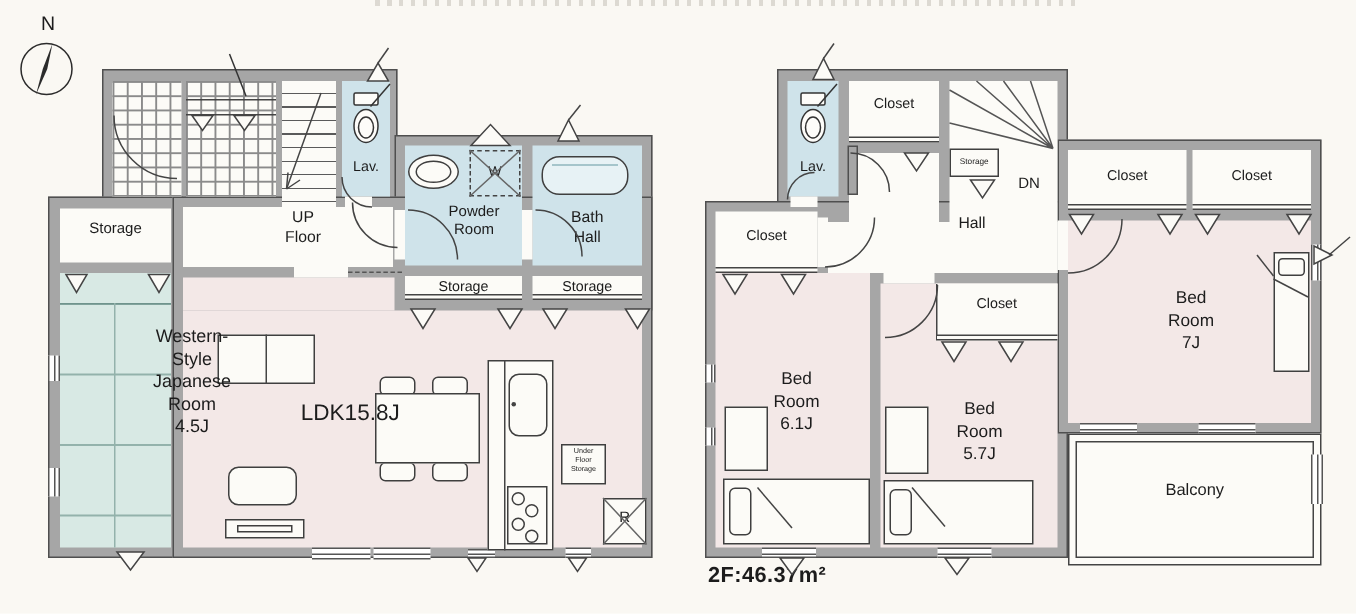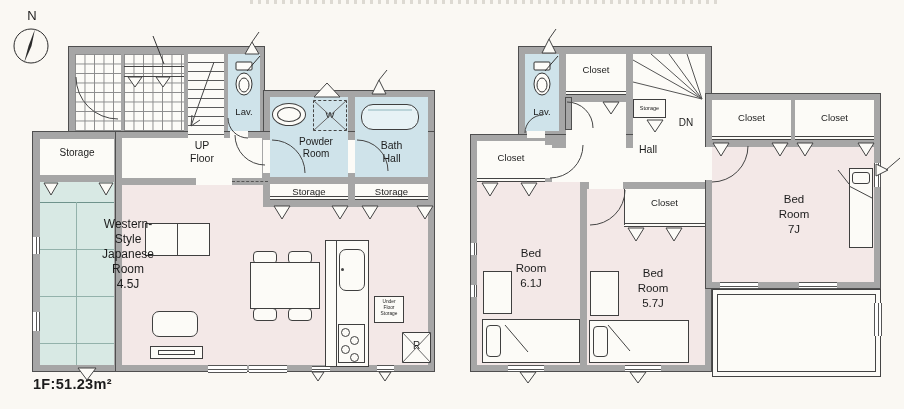--- a/index.html
+++ b/index.html
@@ -153,45 +153,47 @@
   <div class="lbl" style="left:355px;top:139px;width:73px;font-size:10.5px;">Bath
 Hall</div>
   <div class="lbl" style="left:270px;top:186px;width:78px;font-size:9.5px;">Storage</div>
   <div class="lbl" style="left:355px;top:186px;width:73px;font-size:9.5px;">Storage</div>
   <div class="lbl" style="left:40px;top:147px;width:74px;font-size:10px;">Storage</div>
   <div class="lbl" style="left:40px;top:217px;width:96px;font-size:12px;line-height:1.25;margin-left:40px;">Western-
 Style
 Japanese
 Room
 4.5J</div>
+  <div class="lbl" style="left:191px;top:267px;width:85px;font-size:15px;">LDK15.8J</div>
   <div class="lbl" style="left:374px;top:299px;width:30px;font-size:4.8px;line-height:1.3;">Under
 Floor
 Storage</div>
   <div class="lbl" style="left:313px;top:109px;width:34px;font-size:9.5px;">W</div>
   <div class="lbl" style="left:402px;top:340px;width:29px;font-size:10px;">R</div>
-  <div class="lbl" style="left:33px;top:376px;width:160px;font-size:14.5px;text-align:left;font-weight:bold;letter-spacing:.3px;">1F:51.23m²</div>
 
   <div class="lbl" style="left:525px;top:106px;width:34px;font-size:9.5px;">Lav.</div>
   <div class="lbl" style="left:566px;top:64px;width:60px;font-size:9.5px;">Closet</div>
   <div class="lbl" style="left:633px;top:105px;width:33px;font-size:5.5px;">Storage</div>
   <div class="lbl" style="left:672px;top:117px;width:28px;font-size:10px;">DN</div>
   <div class="lbl" style="left:620px;top:143px;width:56px;font-size:10.5px;">Hall</div>
   <div class="lbl" style="left:477px;top:152px;width:68px;font-size:9.5px;">Closet</div>
   <div class="lbl" style="left:624px;top:197px;width:81px;font-size:9.5px;">Closet</div>
   <div class="lbl" style="left:712px;top:112px;width:79px;font-size:9.5px;">Closet</div>
   <div class="lbl" style="left:795px;top:112px;width:79px;font-size:9.5px;">Closet</div>
   <div class="lbl" style="left:762px;top:192px;width:64px;font-size:11.5px;line-height:1.3;">Bed
 Room
 7J</div>
   <div class="lbl" style="left:502px;top:246px;width:58px;font-size:11.5px;line-height:1.3;">Bed
 Room
 6.1J</div>
   <div class="lbl" style="left:622px;top:266px;width:62px;font-size:11.5px;line-height:1.3;">Bed
 Room
 5.7J</div>
+  <div class="lbl" style="left:712px;top:321px;width:169px;font-size:11px;">Balcony</div>
+  <div class="lbl" style="left:472px;top:376px;width:160px;font-size:14.5px;text-align:left;font-weight:bold;letter-spacing:.3px;">2F:46.37m²</div>
 
   <svg id="overlay" width="904" height="409" viewBox="0 0 904 409">
 
     <g stroke="#2b2b2b" fill="none">
       <circle cx="31" cy="46" r="17"></circle>
       <polygon points="35,29 31.5,46 24,63 28.5,46" fill="#2b2b2b" stroke="none"></polygon>
     </g>
 
     <path d="M153,36 L164,64" stroke="#333" fill="none"></path>
 

